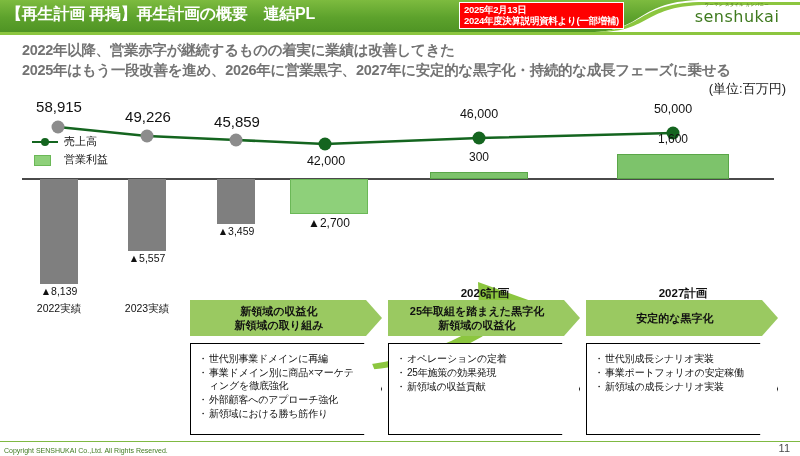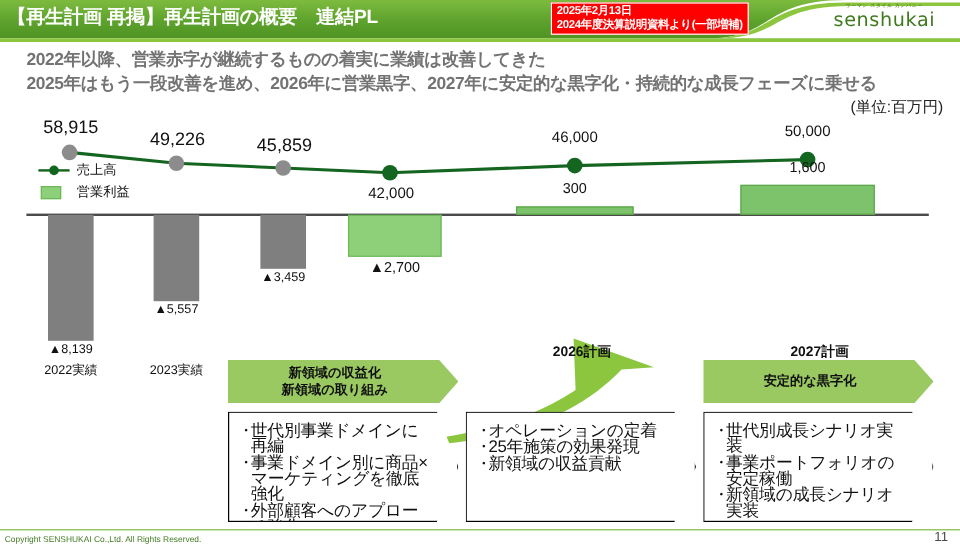--- a/index.html
+++ b/index.html
@@ -126,21 +126,21 @@
     position:absolute;height:92px;
     background:#ffffff;
     border:1px solid #000000;
     box-sizing:border-box;
     clip-path:polygon(0 0, calc(100% - 18px) 0, 100% 50%, calc(100% - 18px) 100%, 0 100%);
   }
   .box-list{
     padding:8px 22px 0 8px;
   }
   .box-list li{
-    font-size:14px;color:#111;line-height:13px;letter-spacing:-0.2px;
+    font-size:10px;color:#111;line-height:13px;letter-spacing:-0.2px;
     list-style:none;position:relative;padding-left:10px;margin-bottom:1px;
   }
   .box-list li:before{
     content:"・";position:absolute;left:-1px;top:0;
   }
   .box-list ul{margin:0;padding:0;}
 
   
   .footer-rule{
     position:absolute;left:0;bottom:14px;width:800px;height:1px;background:#7fb942;
@@ -244,20 +244,26 @@
 
   <div class="plan-title" style="left:390px;top:286px;width:190px;">2026計画</div>
   <div class="plan-title" style="left:588px;top:286px;width:190px;">2027計画</div>
 
   <div class="chev" style="left:190px;top:300px;width:192px;">
     <div class="chev-inner">
       <div>新領域の収益化</div>
       <div>新領域の取り組み</div>
     </div>
   </div>
+  <div class="chev" style="left:388px;top:300px;width:192px;">
+    <div class="chev-inner">
+      <div>25年取組を踏まえた黒字化</div>
+      <div>新領域の収益化</div>
+    </div>
+  </div>
   <div class="chev" style="left:586px;top:300px;width:192px;">
     <div class="chev-inner">
       <div>安定的な黒字化</div>
     </div>
   </div>
 
   <div class="box" style="left:190px;top:343px;width:192px;">
     <div class="box-list">
       <ul>
         <li>世代別事業ドメインに再編</li>

